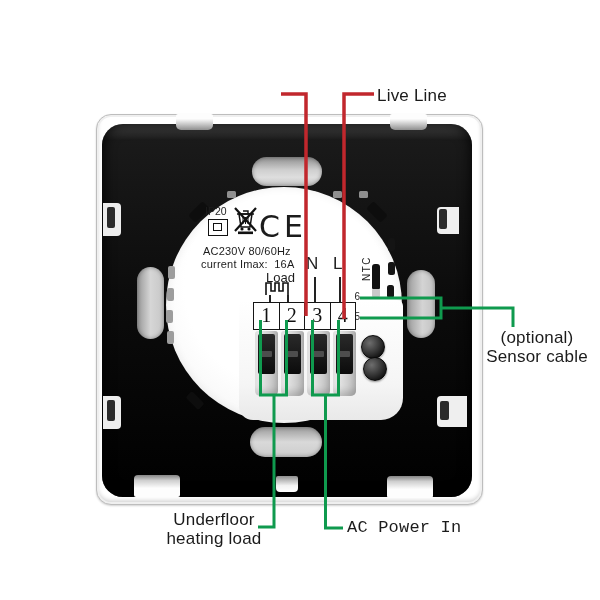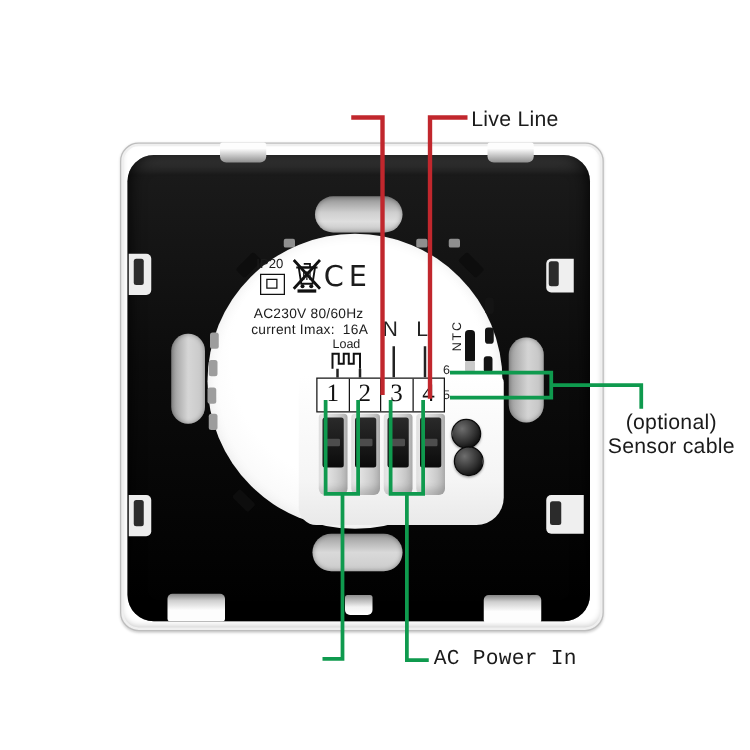--- a/index.html
+++ b/index.html
@@ -119,26 +119,26 @@
   <svg class="abs" style="left:232px;top:204px;" width="27" height="32" viewBox="0 0 27 32">
     <path d="M7,10 h13 l-2,13 h-9 z" fill="none" stroke="#111" stroke-width="1.5"></path>
     <path d="M5,10 h17" stroke="#111" stroke-width="1.5"></path>
     <path d="M11,7 h5 v3" fill="none" stroke="#111" stroke-width="1.4"></path>
     <path d="M11,13 v7 M13.5,13 v7 M16,13 v7" stroke="#111" stroke-width="1"></path>
     <circle cx="10" cy="25" r="1.6" fill="#111"></circle>
       <circle cx="17" cy="25" r="1.6" fill="#111"></circle>
     <rect x="6" y="27.5" width="15" height="2.6" fill="#111"></rect>
     <path d="M3,4 L24,27 M24,4 L3,27" stroke="#111" stroke-width="2.2"></path>
   </svg>
-  <div class="abs dev-text" style="left:259px;top:209px;font-size:23px;font-family:'DejaVu Sans',sans-serif;letter-spacing:4px;">CE</div>
+  <div class="abs dev-text" style="left:259px;top:209px;font-size:30px;font-family:'DejaVu Sans',sans-serif;letter-spacing:4px;">CE</div>
 
   <div class="abs dev-text spec" style="left:203px;top:245px;">AC230V 80/60Hz</div>
   <div class="abs dev-text spec" style="left:201px;top:258px;">current Imax:  16A</div>
 
-  <div class="abs dev-text" style="left:266px;top:270px;font-size:10px;">Load</div>
+  <div class="abs dev-text" style="left:266px;top:270px;font-size:13px;">Load</div>
   <svg class="abs" style="left:264px;top:281px;" width="27" height="15" viewBox="0 0 27 15">
     <path d="M2,14 V2 H7 V10 H11 V2 H15 V10 H19 V2 H24 V14" fill="none" stroke="#111" stroke-width="1.6"></path>
   </svg>
   <div class="abs leg" style="left:269px;top:295px;height:8px;"></div>
   <div class="abs leg" style="left:287px;top:295px;height:8px;"></div>
   <div class="abs nl-letter" style="left:306px;top:254px;">N</div>
   <div class="abs nl-letter" style="left:333px;top:254px;">L</div>
   <div class="abs leg" style="left:314px;top:277px;height:25px;"></div>
   <div class="abs leg" style="left:339px;top:277px;height:25px;"></div>
 
@@ -188,15 +188,19 @@
     <path d="M325.5 395 L325.5 528 L343 528" fill="none" style="stroke:var(--wire-green,#0f9a4e);" stroke-width="3"></path>
     <path d="M360 298 L441 298 L441 318 L360 318" fill="none" style="stroke:var(--wire-green,#0f9a4e);" stroke-width="3"></path>
     <path d="M441 308 L513 308 L513 327" fill="none" style="stroke:var(--wire-green,#0f9a4e);" stroke-width="3"></path>
   </svg>
 
   <div class="abs ann" style="left:377px;top:86px;">Live Line</div>
   <div class="abs ann" style="left:481px;top:328px;width:112px;text-align:center;">
     <div>(optional)</div>
     <div>Sensor cable</div>
   </div>
+  <div class="abs ann" style="left:160px;top:510px;width:108px;text-align:center;">
+    <div>Underfloor</div>
+    <div>heating load</div>
+  </div>
   <div class="abs ann" style="left:347px;top:518px;font-family:Liberation Mono, monospace;">AC Power In</div>
 
 </div>
 
 </body></html>

